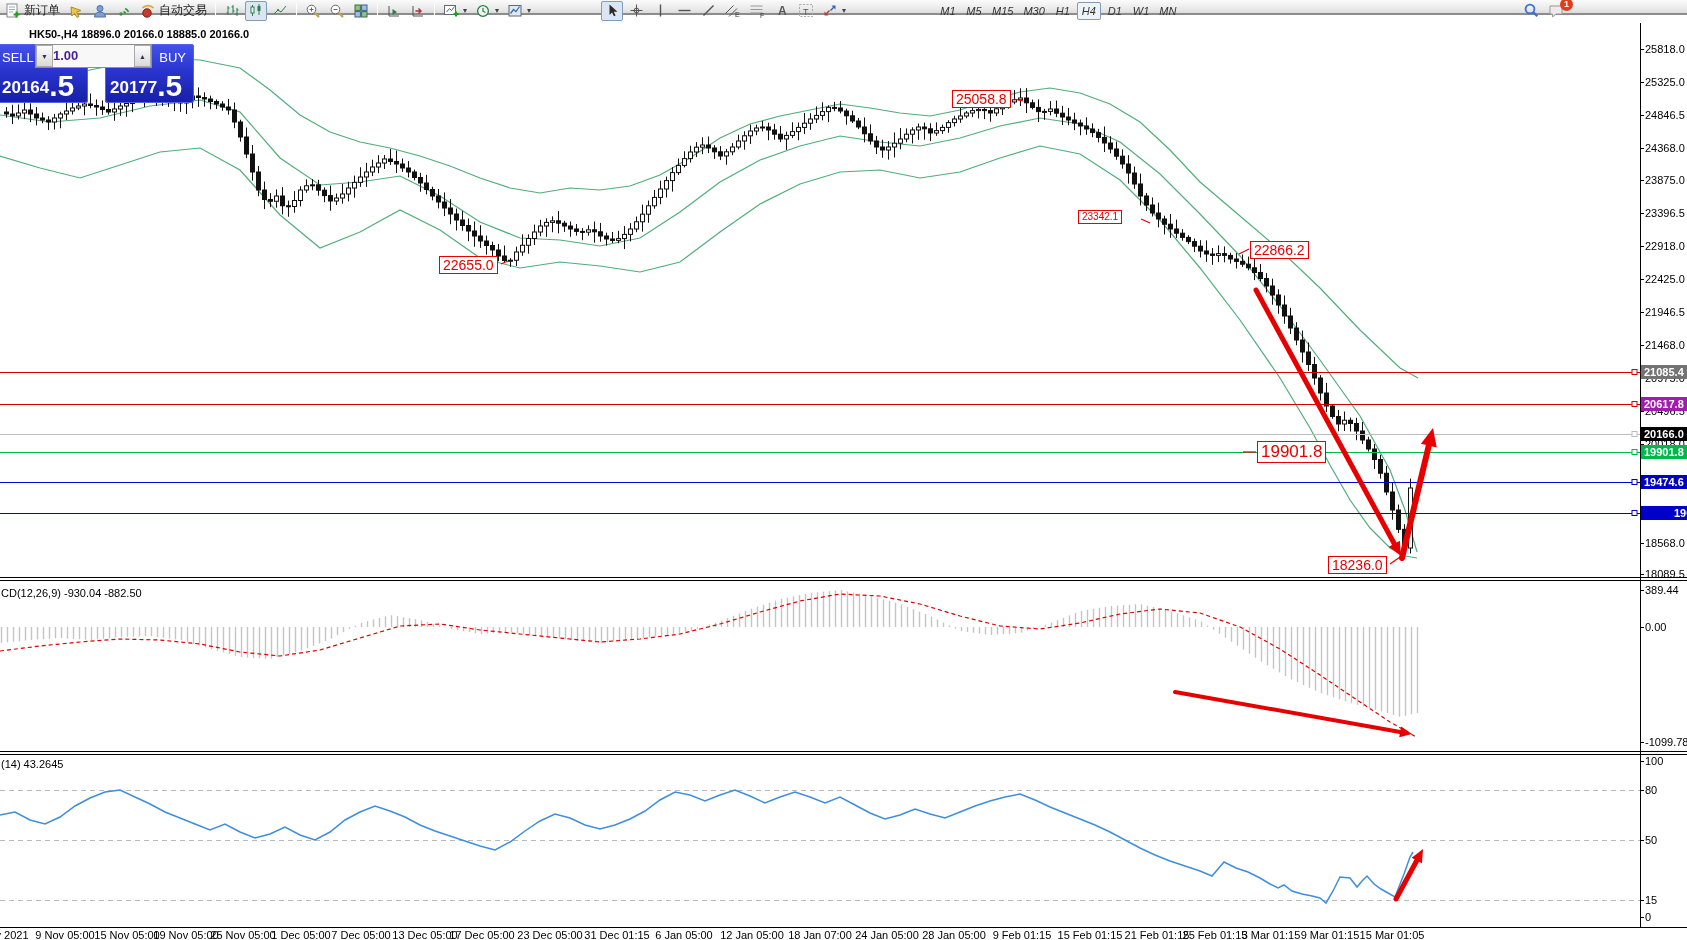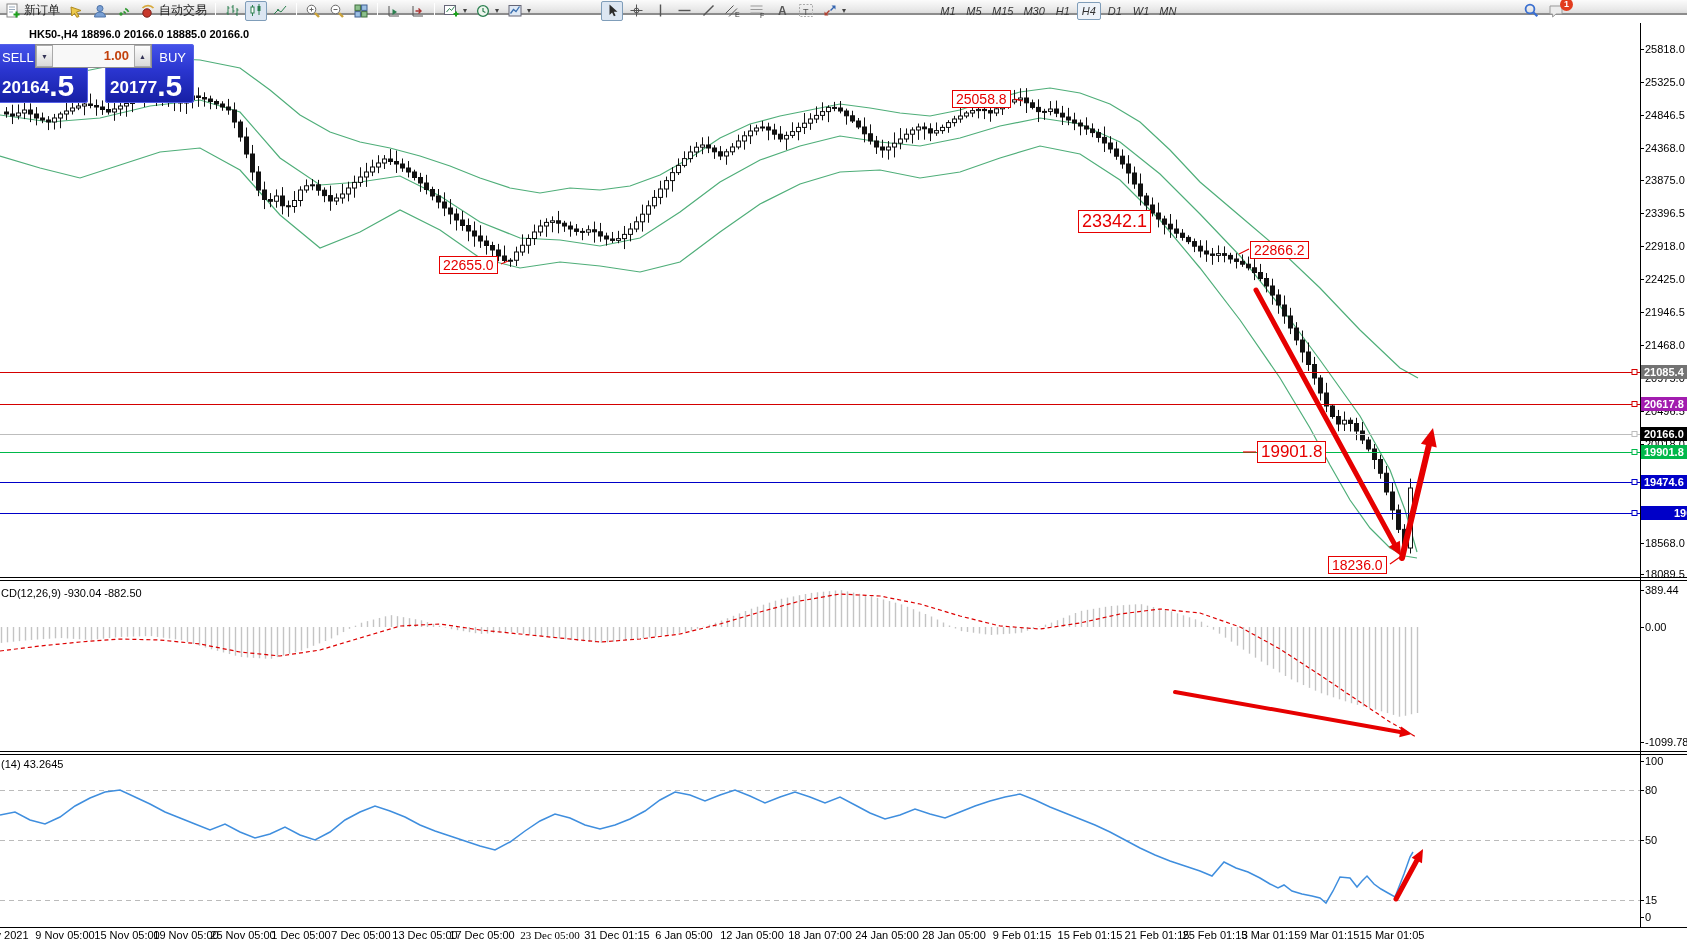--- a/index.html
+++ b/index.html
@@ -51,21 +51,21 @@
     background:linear-gradient(#4553ea,#2a35cf 45%,#161fa4); box-shadow:inset 0 0 0 1px #5560e8; }
   .tp-label { position:absolute; font-size:13px; color:#fff; }
   .tp-price { position:absolute; bottom:2px; color:#fff; font-weight:bold; display:flex; align-items:flex-end; }
   .tp-main { font-size:17px; line-height:26px; }
   .tp-big  { font-size:30px; line-height:30px; }
   #vol-box { position:absolute; left:35px; top:0; width:117px; height:24px; background:#f8f8f8;
     border:1px solid #8f8f8f; display:flex; z-index:42; }
   .vol-btn { width:17px; height:100%; background:linear-gradient(#fdfdfd,#d9d9d9);
     border:1px solid #aaa; display:flex; align-items:center; justify-content:center;
     font-size:7px; color:#335; }
-  #vol-value { flex:1; font-size:13px; font-weight:bold; color:#c2410c; text-align:right;
+  #vol-value { flex:1; font-size:13px; font-weight:bold; color:#4c1d95; 
     padding:3px 5px 0 0; }
 
   svg text { font-family:"Liberation Sans", sans-serif; }
 </style>
 </head>
 <body>
 <div id="app">
 
   <div id="toolbar">
     <div class="tb-group" style="left:2px;">
@@ -1072,21 +1072,21 @@
       <div class="ax-tick" style="top: 894px;">15</div>
       <div class="ax-tick" style="top: 911px;">0</div>
       <div class="px-label" style="top: 365px; background: #737373;">21085.4</div>
       <div class="px-label" style="top: 397px; background: #a21caf;">20617.8</div>
       <div class="px-label" style="top: 427px; background: rgb(0, 0, 0);">20166.0</div>
       <div class="px-label" style="top: 445px; background: rgb(0, 184, 74);">19901.8</div>
       <div class="px-label" style="top: 475px; background: rgb(0, 0, 200);">19474.6</div>
       <div class="px-label" style="top: 506px; background: rgb(0, 0, 200); padding-left: 33px;">19012.0</div>
       <div class="anno" style="left: 952px; top: 90px; font-size: 14px;">25058.8</div>
       <div class="anno" style="left: 439px; top: 256px; font-size: 14px;">22655.0</div>
-      <div class="anno" style="left: 1078px; top: 210px; font-size: 18px;">23342.1</div>
+      <div class="anno" style="left: 1078px; top: 210px; font-size: 10px;">23342.1</div>
       <div class="anno" style="left: 1250px; top: 241px; font-size: 14px;">22866.2</div>
       <div class="anno" style="left: 1257px; top: 441px; font-size: 17px;">19901.8</div>
       <div class="anno" style="left: 1328px; top: 556px; font-size: 14px;">18236.0</div>
       <div class="t-label"></div>
       <div class="t-label"></div>
       <div class="t-label"></div>
       <div class="t-label"></div>
       <div class="t-label"></div>
       <div class="t-label"></div>
       <div class="t-label"></div>
@@ -1107,21 +1107,21 @@
       <div class="t-label"></div>
       <div class="t-label" style="left: 12px;">v 2021</div>
       <div class="t-label" style="left: 65px;">9 Nov 05:00</div>
       <div class="t-label" style="left: 127px;">15 Nov 05:00</div>
       <div class="t-label" style="left: 186px;">19 Nov 05:00</div>
       <div class="t-label" style="left: 243px;">25 Nov 05:00</div>
       <div class="t-label" style="left: 301px;">1 Dec 05:00</div>
       <div class="t-label" style="left: 361px;">7 Dec 05:00</div>
       <div class="t-label" style="left: 425px;">13 Dec 05:00</div>
       <div class="t-label" style="left: 482px;">17 Dec 05:00</div>
-      <div class="t-label" style="left: 550px; font-family: Liberation Serif, serif;">23 Dec 05:00</div>
+      <div class="t-label" style="left: 550px;">23 Dec 05:00</div>
       <div class="t-label" style="left: 617px;">31 Dec 01:15</div>
       <div class="t-label" style="left: 684px;">6 Jan 05:00</div>
       <div class="t-label" style="left: 752px;">12 Jan 05:00</div>
       <div class="t-label" style="left: 820px;">18 Jan 07:00</div>
       <div class="t-label" style="left: 887px;">24 Jan 05:00</div>
       <div class="t-label" style="left: 954px;">28 Jan 05:00</div>
       <div class="t-label" style="left: 1022px;">9 Feb 01:15</div>
       <div class="t-label" style="left: 1090px;">15 Feb 01:15</div>
       <div class="t-label" style="left: 1157px;">21 Feb 01:15</div>
       <div class="t-label" style="left: 1215px;">25 Feb 01:15</div>

